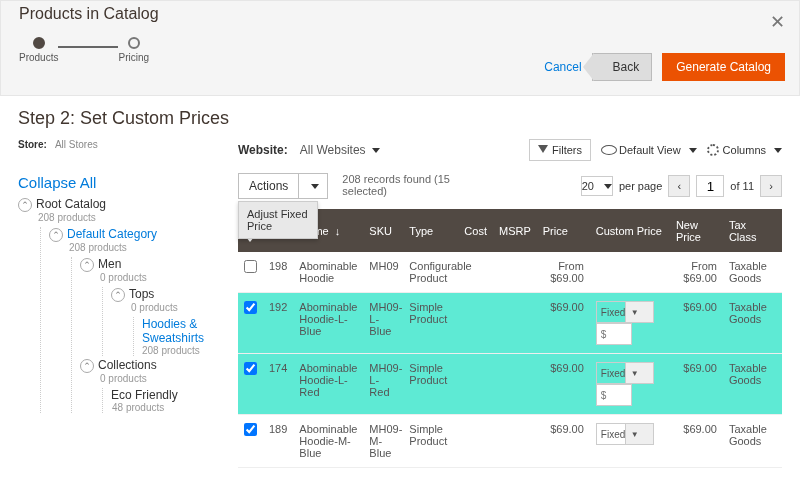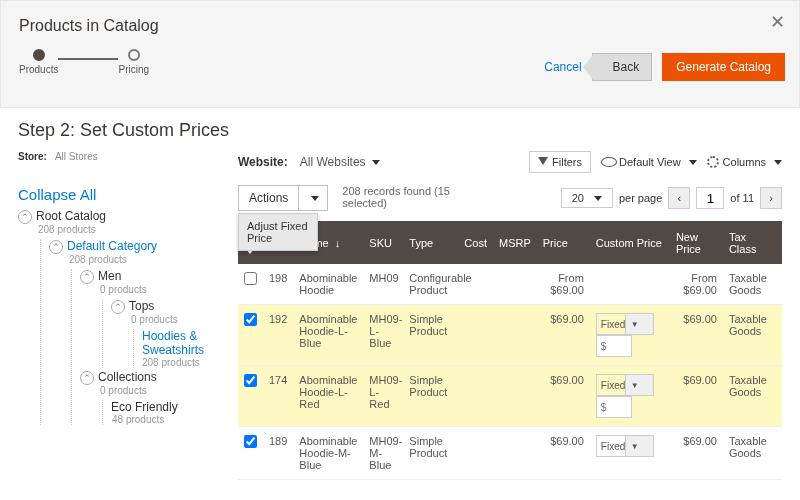--- a/index.html
+++ b/index.html
@@ -1,17 +1,17 @@
 <!DOCTYPE html>
 <html><head>
 <meta charset="utf-8">
 <style>
 *{box-sizing:border-box;margin:0;padding:0;font-family:-apple-system,BlinkMacSystemFont,"Segoe UI",Helvetica,Arial,sans-serif}
 body{background:#fff;color:#333;font-size:12px;width:800px;height:500px;overflow:hidden}
-.hdr{background:#f5f5f5;border:1px solid #e6e6e6;padding:16px 18px 10px;position:relative;height:108px}
+.hdr{background:#f5f5f5;border:1px solid #e6e6e6;padding:4px 18px 10px;position:relative;height:96px}
 .title{font-size:16px;color:#41362f;font-weight:400}
 .close{position:absolute;top:10px;right:14px;font-size:18px;color:#777;cursor:pointer}
 .steps{margin-top:14px;display:flex;align-items:center;gap:0}
 .node{text-align:right;position:relative}
 .dot{width:12px;height:12px;border:2px solid #777;border-radius:50%;margin:0 auto}
 .dot.on{background:#514943;border-color:#514943}
 .link{width:60px;height:2px;background:#666;position:relative;top:-3px}
 .steplbl{font-size:10px;color:#555;margin-top:3px}
 .topbtns{position:absolute;right:14px;top:52px;display:flex;align-items:center;gap:10px}
 .cancel{color:#007bdb;font-size:12px;cursor:pointer}
@@ -34,36 +34,36 @@
 .tool{border:1px solid #ccc;padding:4px 8px;font-size:11px;cursor:pointer;background:#fff;display:inline-flex;align-items:center;gap:4px}
 .bar{display:flex;justify-content:space-between;align-items:center;margin-bottom:10px}
 .act{border:1px solid #bfbfbf;font-size:12px;display:inline-flex;position:relative}
 .act .lbl{padding:5px 10px}
 .act .dd{border-left:1px solid #bfbfbf;padding:5px 8px;cursor:pointer}
 .menu{position:absolute;top:27px;left:-1px;background:#fff;border:1px solid #ccc;box-shadow:0 2px 4px rgba(0,0,0,.2);width:80px;z-index:5}
 .menu div{padding:6px 8px;font-size:11px;cursor:pointer}
 .menu div:first-child{background:#e8e8e8}
 .rec{color:#666;font-size:11px;margin-left:14px}
 .pg{display:flex;align-items:center;gap:6px;font-size:11px}
-.pg .sel{border:1px solid #ccc;padding:3px 10px;display:inline-flex;align-items:center}
+.pg .sel{border:1px solid #ccc;padding:3px 0;display:inline-flex;align-items:center}
 .pg .sel .tri{margin-left:10px}
 .pg .nav{border:1px solid #ccc;background:#eee;width:22px;height:22px;display:inline-flex;align-items:center;justify-content:center;cursor:pointer;font-size:11px}
 .pg input{width:28px;height:22px;border:1px solid #ccc;text-align:center}
 .col{color:#007bdb;font-size:15px;cursor:pointer;margin-bottom:6px;display:block}
 .tree{font-size:12px}
 .tree .nd{margin-bottom:2px}
 .tree .tg{display:inline-block;width:14px;height:14px;border:1px solid #aaa;border-radius:50%;text-align:center;line-height:12px;font-size:9px;color:#777;margin-right:4px}
 .tree .nm{color:#333}
 .tree .ct{color:#999;font-size:10px;margin-left:20px}
 .tree .sel{color:#007bdb}
 .tree .ch{margin-left:22px;border-left:1px dotted #ccc;padding-left:8px;margin-top:4px}
 table{width:100%;border-collapse:collapse;font-size:11px}
 th{background:#514943;color:#fff;font-weight:400;text-align:left;padding:8px 6px;font-size:11px}
 td{padding:8px 6px;border-bottom:1px solid #eee;vertical-align:top;color:#555}
-tr.alt{background:#fef9c3}
+tr.alt{background:#5eead4}
 .cb{width:13px;height:13px}
 .sel2{border:1px solid #ccc;display:inline-flex;align-items:center;height:22px}
 .sel2 span{padding:0 4px;font-size:10px;width:28px;overflow:hidden}
 .sel2 .dd2{border-left:1px solid #ccc;background:#efefef;padding:0 5px;font-size:8px;height:100%;display:flex;align-items:center}
 .pin{border:1px solid #ccc;width:36px;height:22px;font-size:10px;padding:0 4px}
 .eye{width:14px;height:14px;display:inline-block}
 .eye::before{content:"";display:block;width:14px;height:8px;border:1px solid #555;border-radius:70% 70% 70% 70%;margin-top:2px}
 .gear{width:12px;height:12px;border:2px dotted #555;border-radius:50%;display:inline-block}
 .fun{width:10px;height:10px;border-top:8px solid #555;border-left:5px solid transparent;border-right:5px solid transparent;display:inline-block}
 </style>

